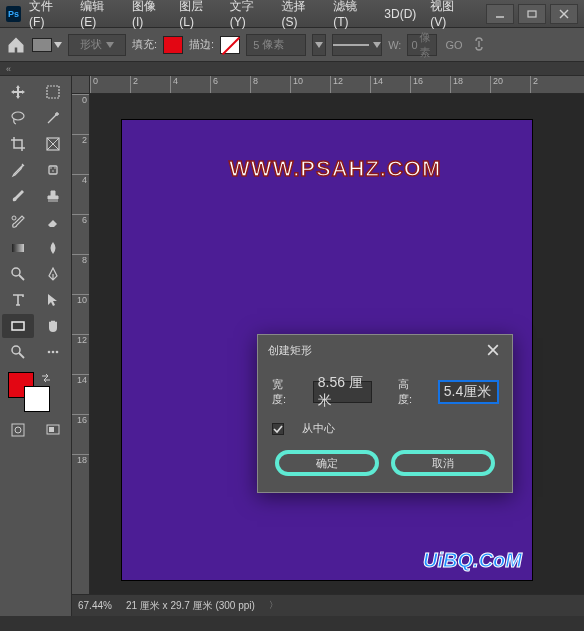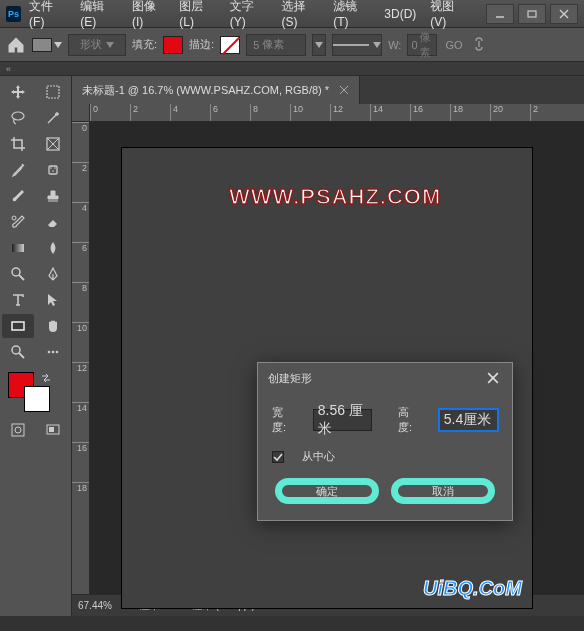--- a/index.html
+++ b/index.html
@@ -43,35 +43,35 @@
 .work{flex:1;display:flex;flex-direction:column;background:#282828}
 .doctab{height:28px;background:#3a3a3a;display:flex;align-items:center}
 .doctab .tab{height:28px;background:#535353;padding:0 10px;display:flex;align-items:center;border-right:1px solid #2a2a2a;font-size:11px;color:#ddd;cursor:pointer}
 .doctab .tab .close{margin-left:10px;width:10px;height:10px;cursor:pointer}
 .canvaswrap{flex:1;position:relative;background:#282828}
 .rulerH{position:absolute;left:18px;top:0;right:0;height:18px;background:#535353;border-bottom:1px solid #2a2a2a;display:flex;overflow:hidden}
 .rulerH .tick{position:relative;flex:0 0 40px;border-left:1px solid #888;height:18px;color:#bbb;font-size:9px;padding-left:2px}
 .rulerV{position:absolute;left:0;top:18px;bottom:0;width:18px;background:#535353;border-right:1px solid #2a2a2a}
 .rulerV .tick{height:40px;border-top:1px solid #888;color:#bbb;font-size:9px;text-align:right;padding-right:2px}
 .rulerCorner{position:absolute;left:0;top:0;width:18px;height:18px;background:#535353;border-right:1px solid #2a2a2a;border-bottom:1px solid #2a2a2a}
-.canvas{position:absolute;left:50px;top:44px;width:410px;height:460px;background:#404040;box-shadow:0 0 0 1px #000}
+.canvas{position:absolute;left:50px;top:44px;width:410px;height:460px;background:#4c1d95;box-shadow:0 0 0 1px #000}
 .watermark1{position:absolute;left:52%;top:36px;transform:translateX(-50%);font-size:22px;font-weight:bold;color:#fff;-webkit-text-stroke:1.5px #8b1a1a;letter-spacing:1px;font-family:Arial,sans-serif}
 .watermark2{position:absolute;right:10px;bottom:8px;font-size:20px;font-weight:bold;font-style:italic;color:#1e90ff;-webkit-text-stroke:1px #fff;font-family:Arial,sans-serif}
 .dialog{position:absolute;left:185px;top:258px;width:256px;background:#535353;border:1px solid #888;box-shadow:0 4px 20px rgba(0,0,0,.5);z-index:10}
 .dlgtitle{height:30px;display:flex;align-items:center;padding:0 10px;color:#ddd;font-size:12px}
 .dlgtitle .x{margin-left:auto;width:18px;height:18px;display:flex;align-items:center;justify-content:center;cursor:pointer}
 .dlgbody{padding:12px 14px 16px}
 .dlgrow{display:flex;align-items:center;gap:18px;margin-bottom:14px}
 .dlgrow .l{color:#ddd;font-size:11px}
 .dlgrow .inp{width:64px;height:22px;background:#3a3a3a;border:1px solid #222;color:#ddd;padding:0 4px;display:flex;align-items:center;font-size:14px}
 .dlgrow .inp.focus{border:1px solid #1473e6;box-shadow:0 0 0 1px #1473e6}
 .dlgrow .cb{width:12px;height:12px;background:#3a3a3a;border:1px solid #222;display:flex;align-items:center;justify-content:center;cursor:pointer}
 .dlgrow .cb svg{width:10px;height:10px}
 .dlgbtns{display:flex;gap:12px;justify-content:center}
-.dlgbtn{width:104px;height:26px;border-radius:13px;border:7px solid #5eead4;background:transparent;color:#ddd;display:flex;align-items:center;justify-content:center;cursor:pointer;font-size:11px}
+.dlgbtn{width:104px;height:26px;border-radius:13px;border:4px solid #5eead4;background:transparent;color:#ddd;display:flex;align-items:center;justify-content:center;cursor:pointer;font-size:11px}
 .status{height:22px;background:#3a3a3a;display:flex;align-items:center;padding:0 6px;gap:14px;border-top:1px solid #2a2a2a}
 .status .zoom{color:#ccc;font-size:10px}
 .status .info{color:#ccc;font-size:10px}
 .status .ar{color:#999;font-size:9px}
 </style>
 </head>
 <body>
 
 <div class="titlebar">
   <div class="ps-icon">Ps</div>
@@ -300,29 +300,20 @@
       </div>
     <div class="tool screenmode">
         <svg viewBox="0 0 16 16">
           <rect x="2" y="3" width="12" height="9" fill="none" stroke="#ccc"></rect>
           <rect x="4" y="5" width="5" height="5" fill="#ccc"></rect>
         </svg>
       </div>
   </div>
 
   <div class="work">
-    <div class="doctab">
-      <div class="tab">
-        <span>未标题-1 @ 16.7% (WWW.PSAHZ.COM, RGB/8) *</span>
-        <svg class="close" viewBox="0 0 10 10">
-            <line x1="1" y1="1" x2="9" y2="9" stroke="#aaa"></line>
-            <line x1="9" y1="1" x2="1" y2="9" stroke="#aaa"></line>
-          </svg>
-      </div>
-    </div>
     <div class="canvaswrap">
       <div class="rulerCorner"></div>
       <div class="rulerH" id="rulerH">
           <div class="tick">0</div>
           <div class="tick">2</div>
           <div class="tick">4</div>
           <div class="tick">6</div>
           <div class="tick">8</div>
           <div class="tick">10</div>
           <div class="tick">12</div>

